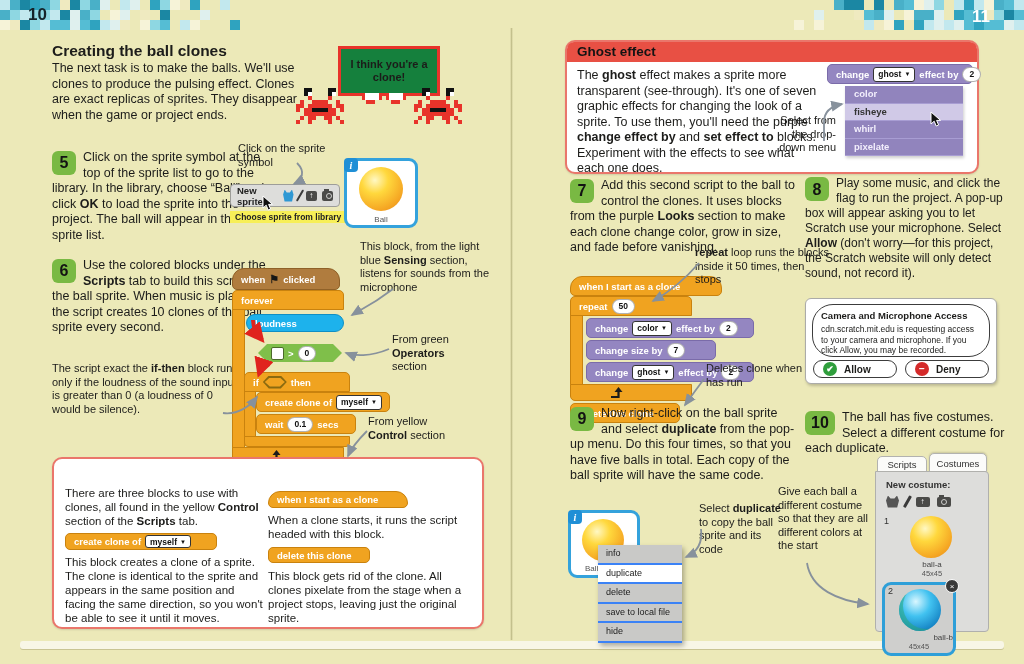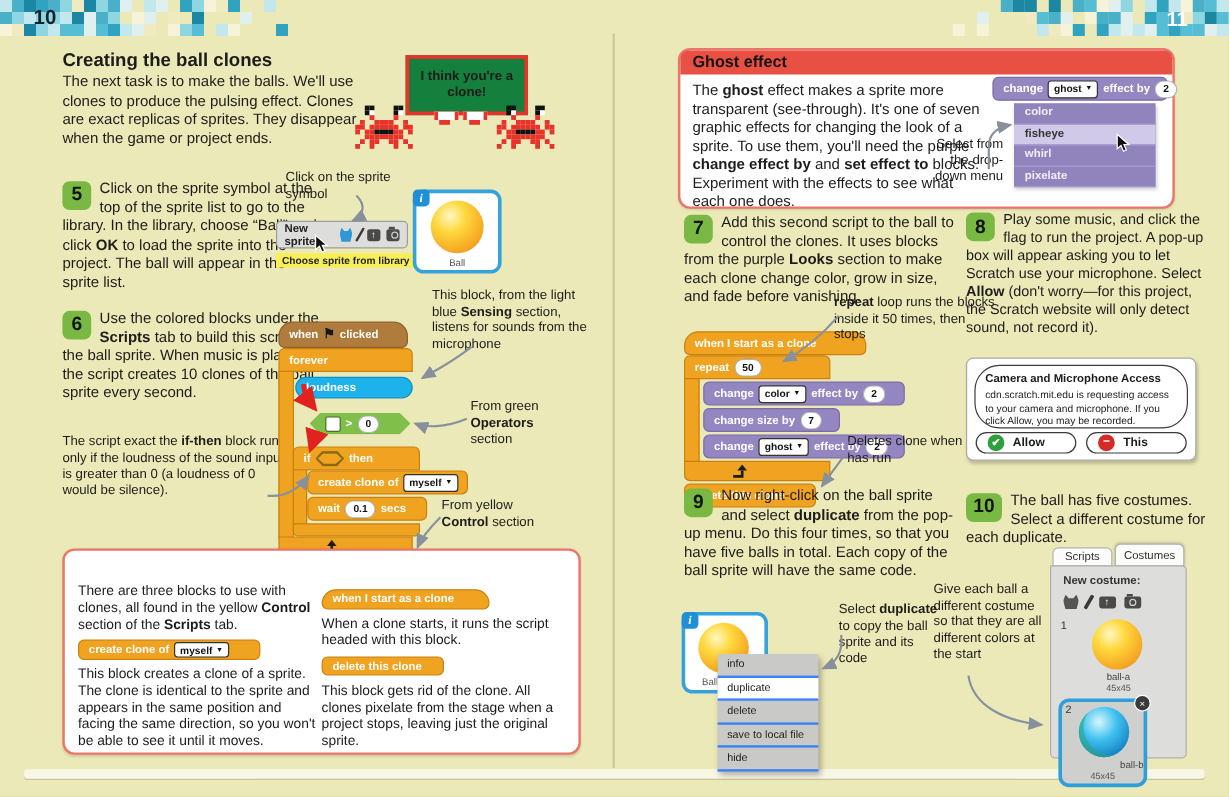--- a/index.html
+++ b/index.html
@@ -466,21 +466,21 @@
   <div class="goldbar" style="left:570px;top:315px;width:13px;height:71px;"></div>
   <div class="blk purp" style="left:586px;top:318px;width:168px;height:20px;">
     <span>change</span>
     <span class="ddbox">
         <span>color</span>
         <span class="caret">▼</span>
       </span>
     <span>effect by</span>
     <span class="oval">2</span>
   </div>
-  <div class="blk purp" style="left:586px;top:340px;width:114px;height:20px;">
+  <div class="blk purp" style="left:586px;top:340px;width:130px;height:20px;">
     <span>change size by</span>
     <span class="oval">7</span>
   </div>
   <div class="blk purp" style="left:586px;top:362px;width:168px;height:20px;">
     <span>change</span>
     <span class="ddbox">
         <span>ghost</span>
         <span class="caret">▼</span>
       </span>
     <span>effect by</span>
@@ -508,21 +508,21 @@
     <div class="msg" style="left:6px;top:5px;width:176px;height:51px;border-radius:21px;">
       <div class="abs" style="left:8px;top:5px;font-size:9.5px;font-weight:bold;">Camera and Microphone Access</div>
       <div class="abs" style="left:8px;top:19px;width:162px;font-size:8.5px;line-height:10.5px;">cdn.scratch.mit.edu is requesting access to your camera and microphone. If you click Allow, you may be recorded.</div>
     </div>
     <div class="pbtn" style="left:7px;top:61px;width:84px;height:18px;">
       <span class="okc">✔</span>
         <span>Allow</span>
     </div>
     <div class="pbtn" style="left:99px;top:61px;width:84px;height:18px;">
       <span class="noc">−</span>
-        <span>This</span>
+        <span>Deny</span>
     </div>
   </div>
 
   <div class="abs body" style="left:570px;top:406px;width:228px;">
     <span class="stepnum">9</span>
     <span><span>Now right-click on the ball sprite and select </span><b>duplicate</b><span> from the pop-up menu. Do this four times, so that you have five balls in total. Each copy of the ball sprite will have the same code.</span></span>
   </div>
 
   <div class="thumb" style="left:568px;top:510px;width:66px;height:62px;">
     <div class="ibadge">i</div>

